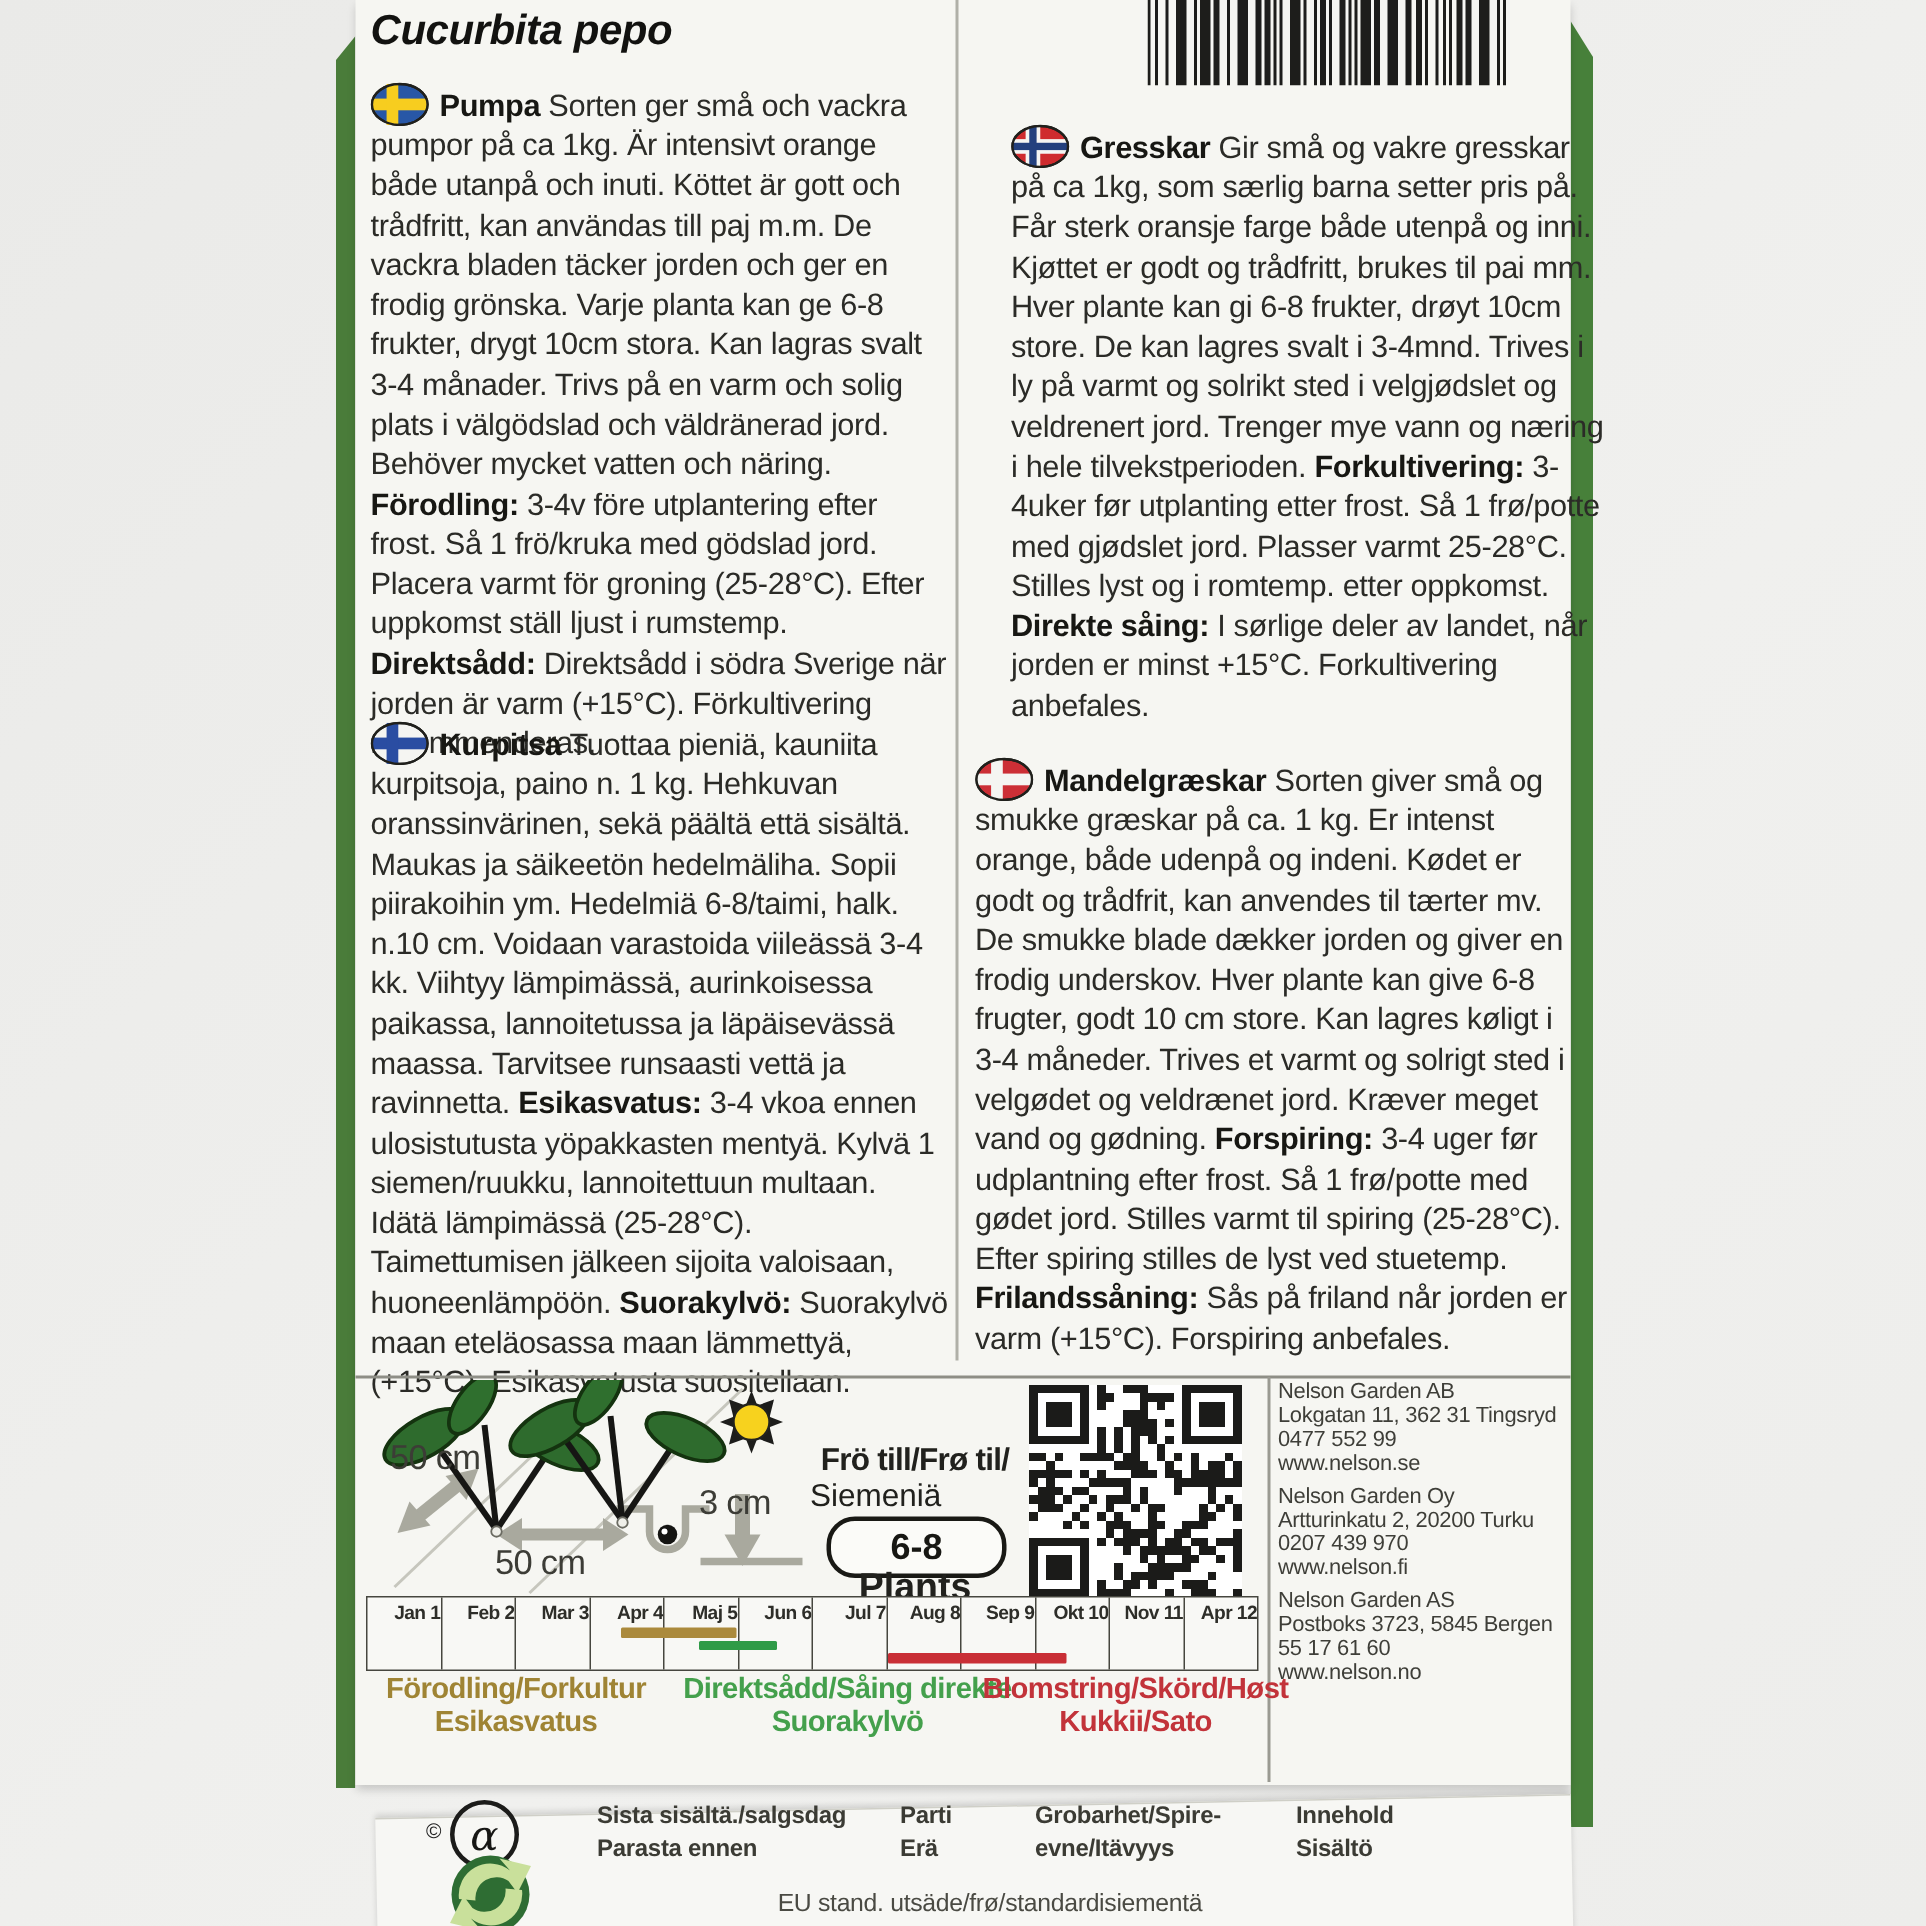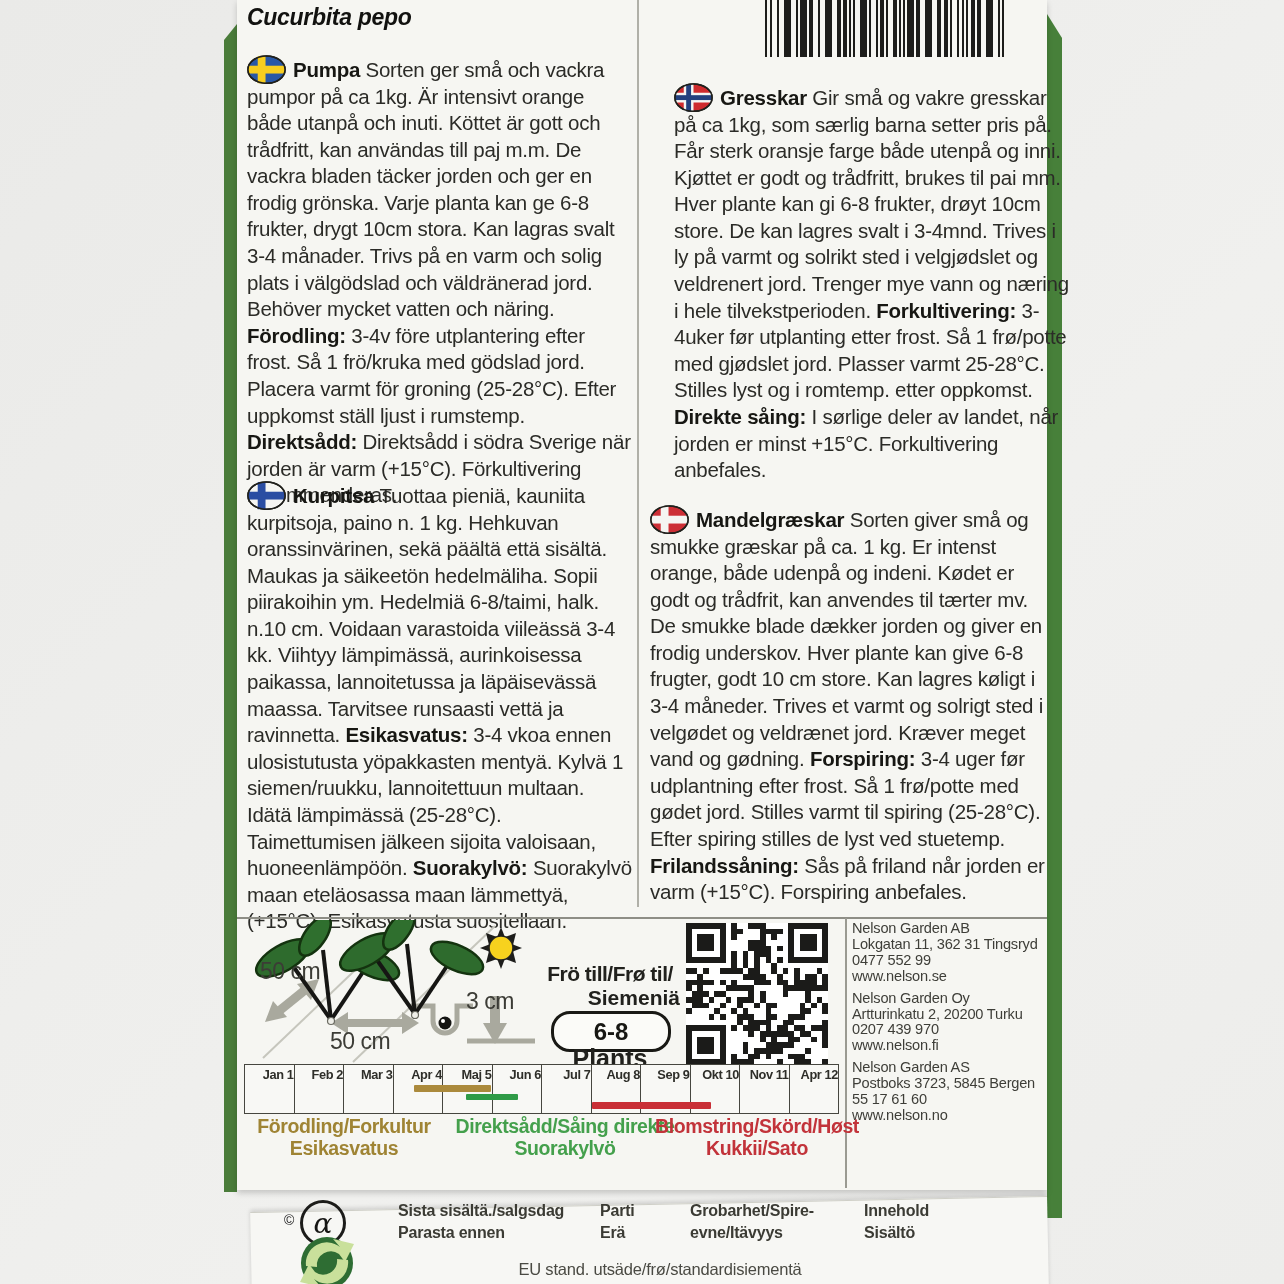--- a/index.html
+++ b/index.html
@@ -7,41 +7,41 @@
   .stage{position:relative;width:1284px;height:1284px;background:linear-gradient(135deg,#eaeae8 0%,#f0f0ee 60%,#ededeb 100%);}
 
   
   .edge-left{position:absolute;left:224px;top:24px;width:13px;height:1168px;background:#4a7c3a;
     clip-path:polygon(0 16px,100% 0,100% 100%,0 100%);}
   .edge-right{position:absolute;left:1047px;top:14px;width:15px;height:1204px;background:#47803a;
     clip-path:polygon(0 0,100% 24px,100% 100%,0 100%);box-shadow:2px 0 3px rgba(0,0,0,.12);}
   .paper{position:absolute;left:237px;top:0;width:810px;height:1190px;background:#f6f6f2;
     box-shadow:0 3px 6px rgba(0,0,0,.18);}
 
-  .species{position:absolute;left:247px;top:4px;font-size:23px;font-weight:bold;font-style:italic;color:#121210;letter-spacing:-0.3px;}
+  .species{position:absolute;left:247px;top:4px;font-size:28px;font-weight:bold;font-style:italic;color:#121210;letter-spacing:-0.3px;}
 
   .para{position:absolute;font-size:20.5px;line-height:26.6px;letter-spacing:-0.25px;color:#2b2b27;}
   .para b{color:#171713;}
   .col-l{left:247px;width:386px;}
   .col-r{left:650px;width:396px;}
   .flag{display:inline-block;width:39px;height:29px;vertical-align:-7px;margin-right:7px;}
 
   .divider-v{position:absolute;left:637px;top:0;width:1.5px;height:907px;background:#b0b0a8;}
   .divider-h{position:absolute;left:237px;top:917px;width:810px;height:1.8px;background:#8e8e86;}
   .divider-addr{position:absolute;left:845px;top:918px;width:1.5px;height:270px;background:#9a9a92;}
 
   .barcode{position:absolute;left:765px;top:0;width:247px;height:57px;overflow:hidden;white-space:nowrap;}
   .barcode i{display:inline-block;height:100%;background:#1d1d1b;vertical-align:top;}
 
   
   .diagram{position:absolute;left:243px;top:920px;width:300px;height:145px;}
   .dlabel{position:absolute;font-size:23px;color:#3c3c36;letter-spacing:-0.5px;}
 
   .seedbox-l1{position:absolute;left:540px;top:962px;width:140px;text-align:center;font-size:21px;font-weight:bold;color:#21211d;letter-spacing:-0.5px;}
-  .seedbox-l2{position:absolute;left:540px;top:986px;width:140px;text-align:right;font-size:21px;font-weight:bold;color:#21211d;}
+  .seedbox-l2{position:absolute;left:540px;top:986px;width:140px;text-align:left;font-size:21px;font-weight:normal;color:#21211d;}
   .seedbox{position:absolute;left:551px;top:1011px;width:114px;height:35px;border:3px solid #191915;border-radius:19px;background:#fbfbf8;
     display:flex;align-items:center;justify-content:center;font-size:24px;font-weight:bold;color:#171713;text-align:center;}
   .seedunit{position:absolute;left:540px;top:1044px;width:140px;text-align:center;font-size:25px;font-weight:bold;color:#21211d;}
 
   .qr{position:absolute;left:686px;top:923px;width:142px;height:142px;}
   .qr svg{width:100%;height:100%;shape-rendering:crispEdges;}
 
   .addrs{position:absolute;left:852px;top:921px;width:195px;font-size:14.6px;line-height:15.9px;color:#3e3e38;letter-spacing:-0.2px;}
   .addr{margin-bottom:6px;}
 

